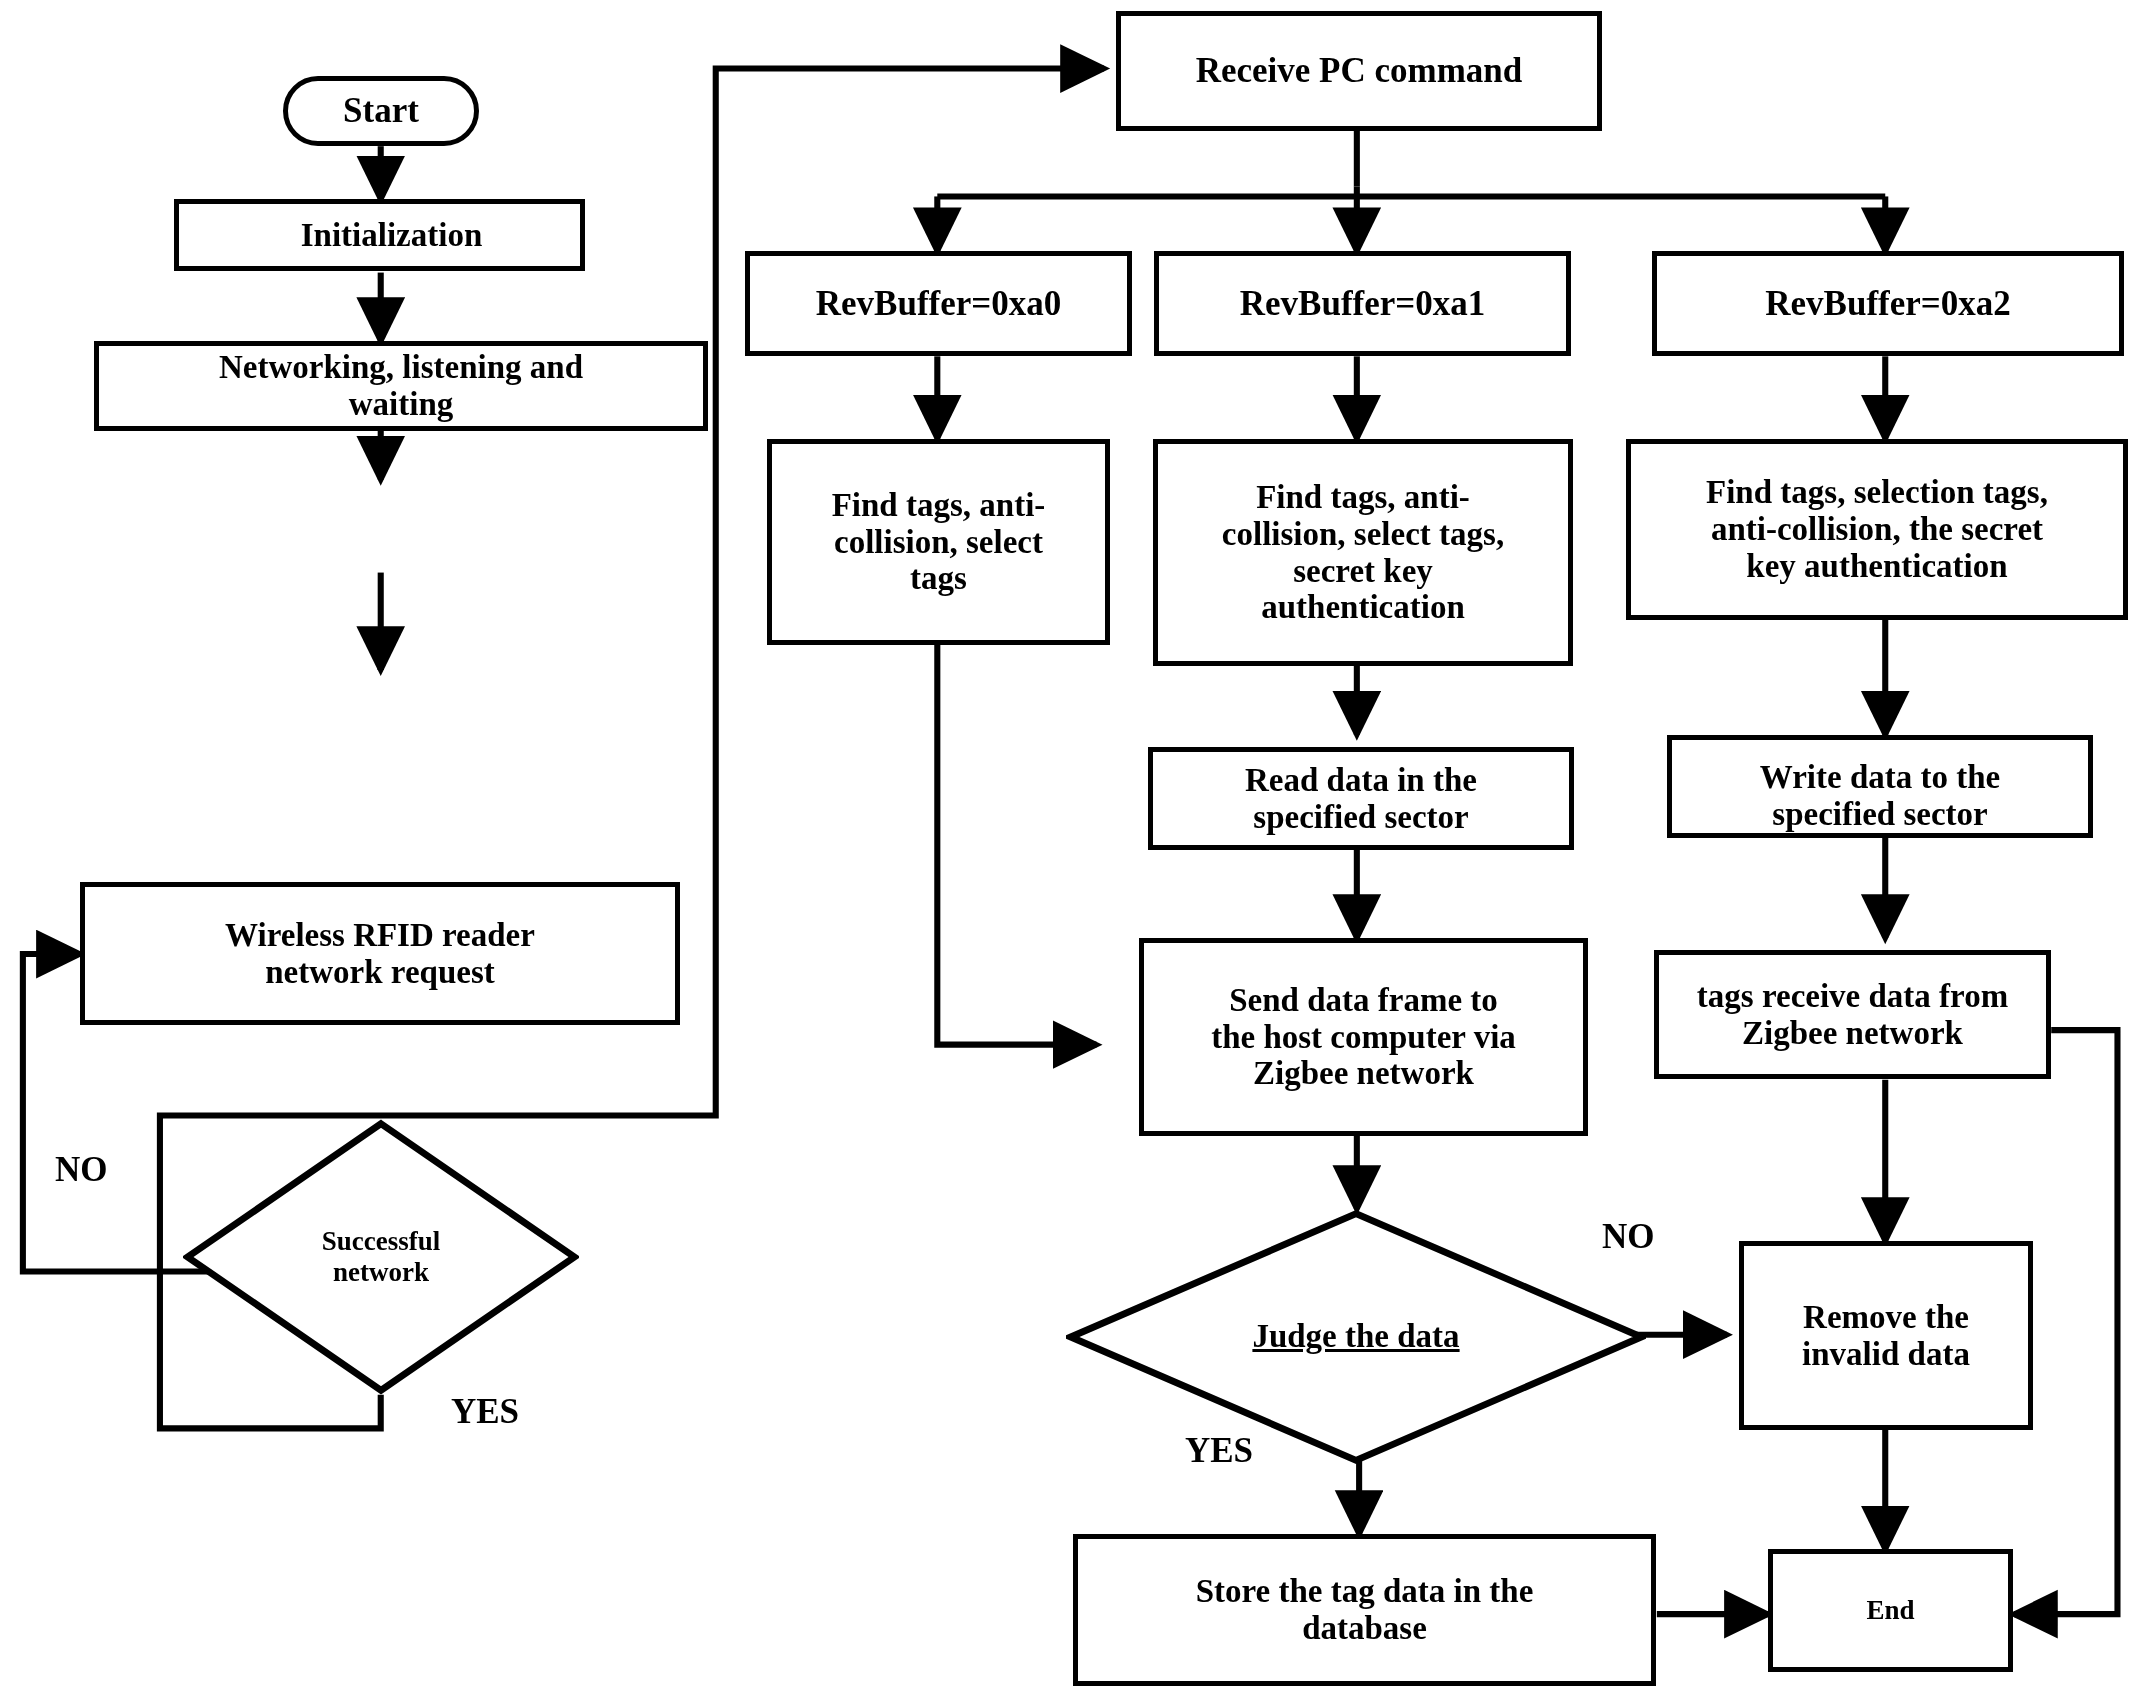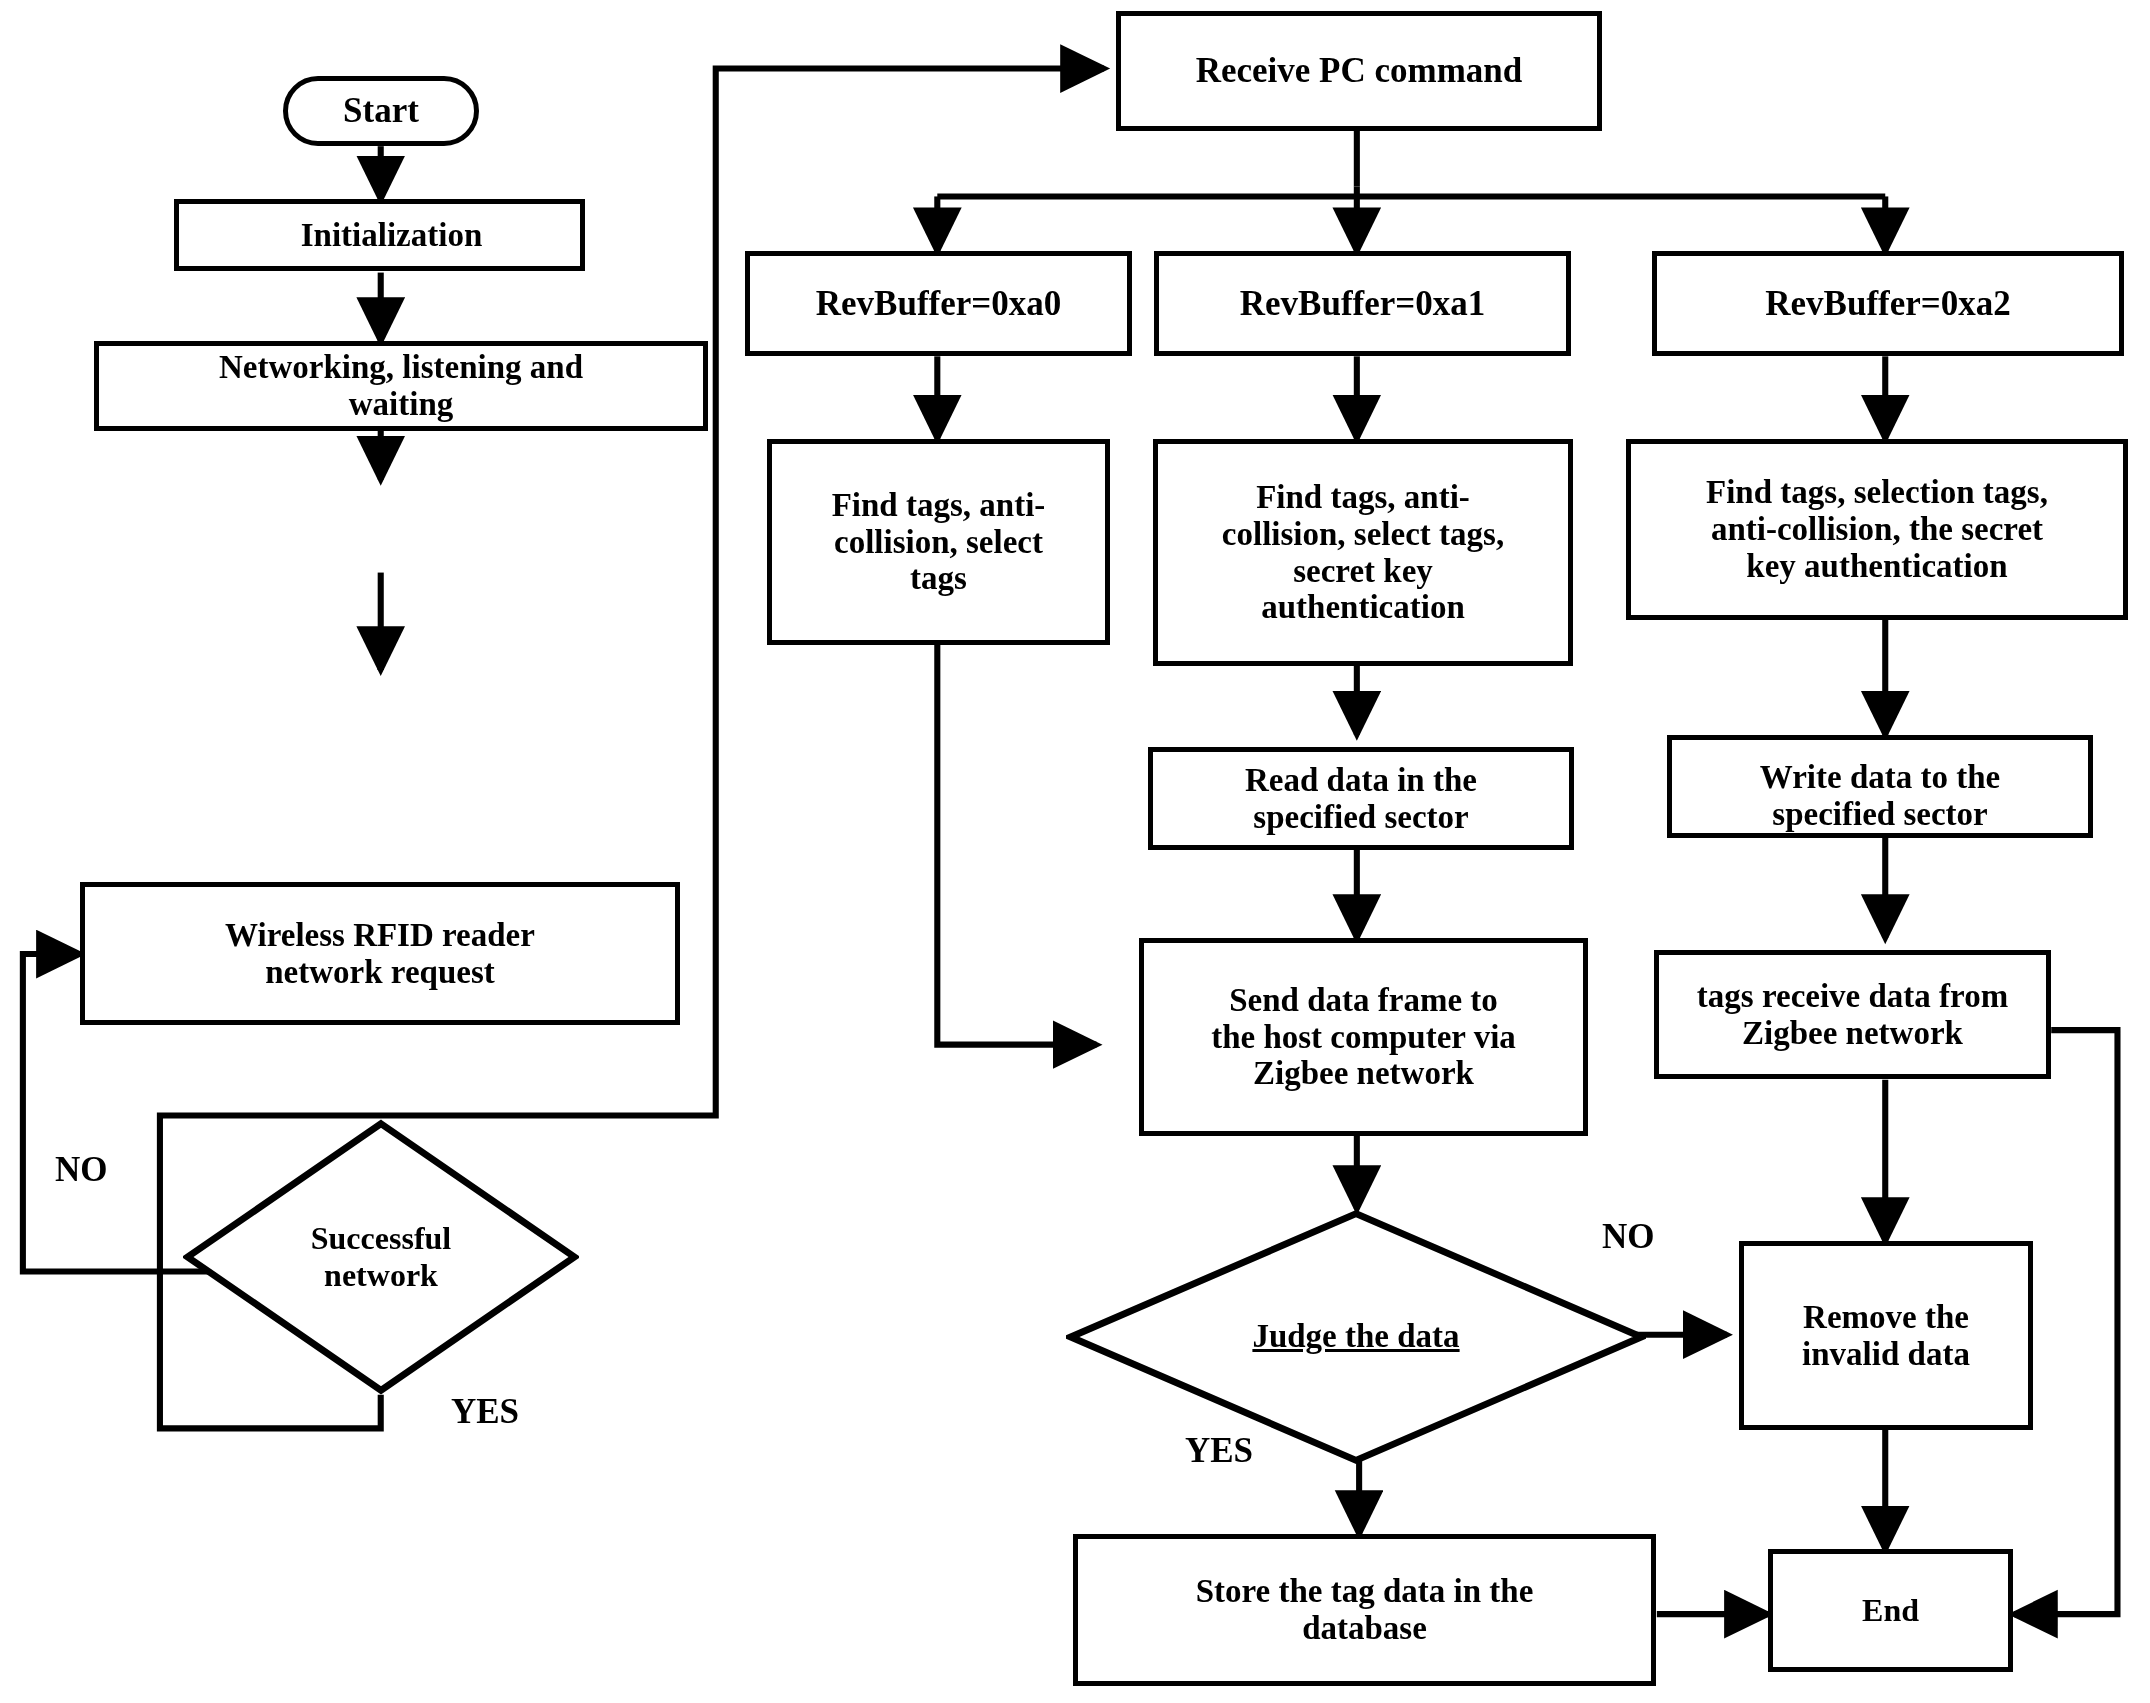--- a/index.html
+++ b/index.html
@@ -148,21 +148,21 @@
 
   <div class="node proc" style="left:80px;top:882px;width:600px;height:143px;font-size:33px;">
     <span class="lbl">Wireless RFID reader
 network request</span>
   </div>
 
   <div class="diamond-wrap" style="left:183px;top:1119px;width:396px;height:276px;">
     <svg width="396" height="276" viewBox="0 0 520 362" style="position:absolute;left:0;top:0;">
       <polygon points="260,6 514,181 260,356 6,181" fill="#ffffff" stroke="#000000" stroke-width="9"></polygon>
     </svg>
-    <span class="dtext" style="font-size:32px;font-family:Liberation Serif, serif;">Successful
+    <span class="dtext" style="font-size:27px;font-family:Liberation Serif, serif;">Successful
 network</span>
   </div>
 
   <div class="edge-label" style="left:55px;top:1150px;font-size:35px;">
     <span>NO</span>
   </div>
   <div class="edge-label" style="left:451px;top:1392px;font-size:35px;">
     <span>YES</span>
   </div>
 
@@ -239,18 +239,18 @@
   <div class="node proc" style="left:1739px;top:1241px;width:294px;height:189px;font-size:33px;">
     <span class="lbl">Remove the
 invalid data</span>
   </div>
 
   <div class="node proc" style="left:1073px;top:1534px;width:583px;height:152px;font-size:33px;">
     <span class="lbl">Store the tag data  in the
 database</span>
   </div>
 
-  <div class="node proc" style="left:1768px;top:1549px;width:245px;height:123px;font-size:32px;text-align:right;">
+  <div class="node proc" style="left:1768px;top:1549px;width:245px;height:123px;font-size:27px;text-align:right;">
     <span class="lbl">End</span>
   </div>
 
 </div>
 
 
 </body></html>

